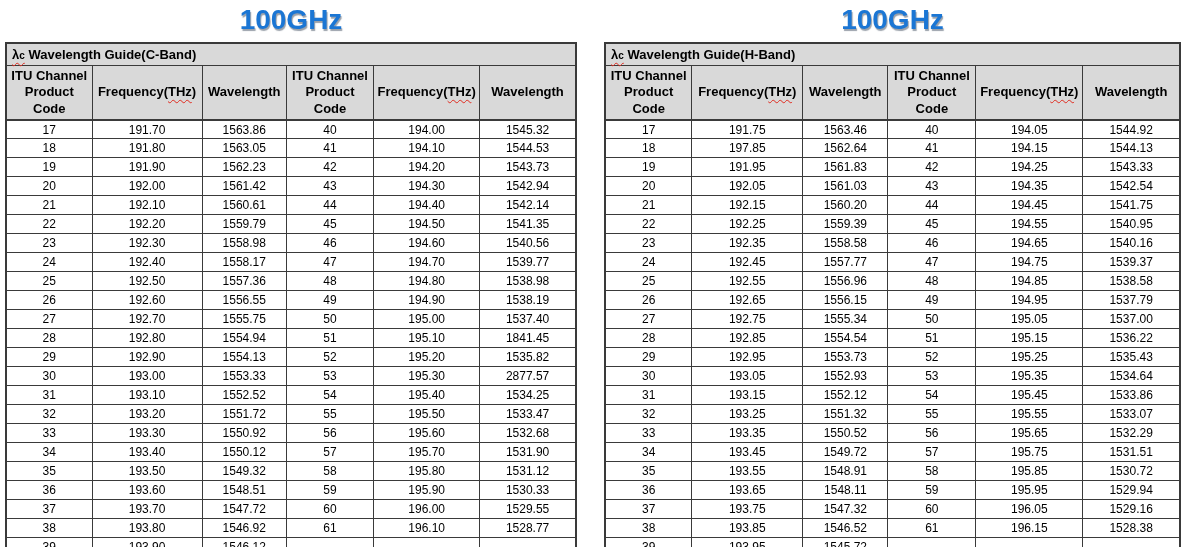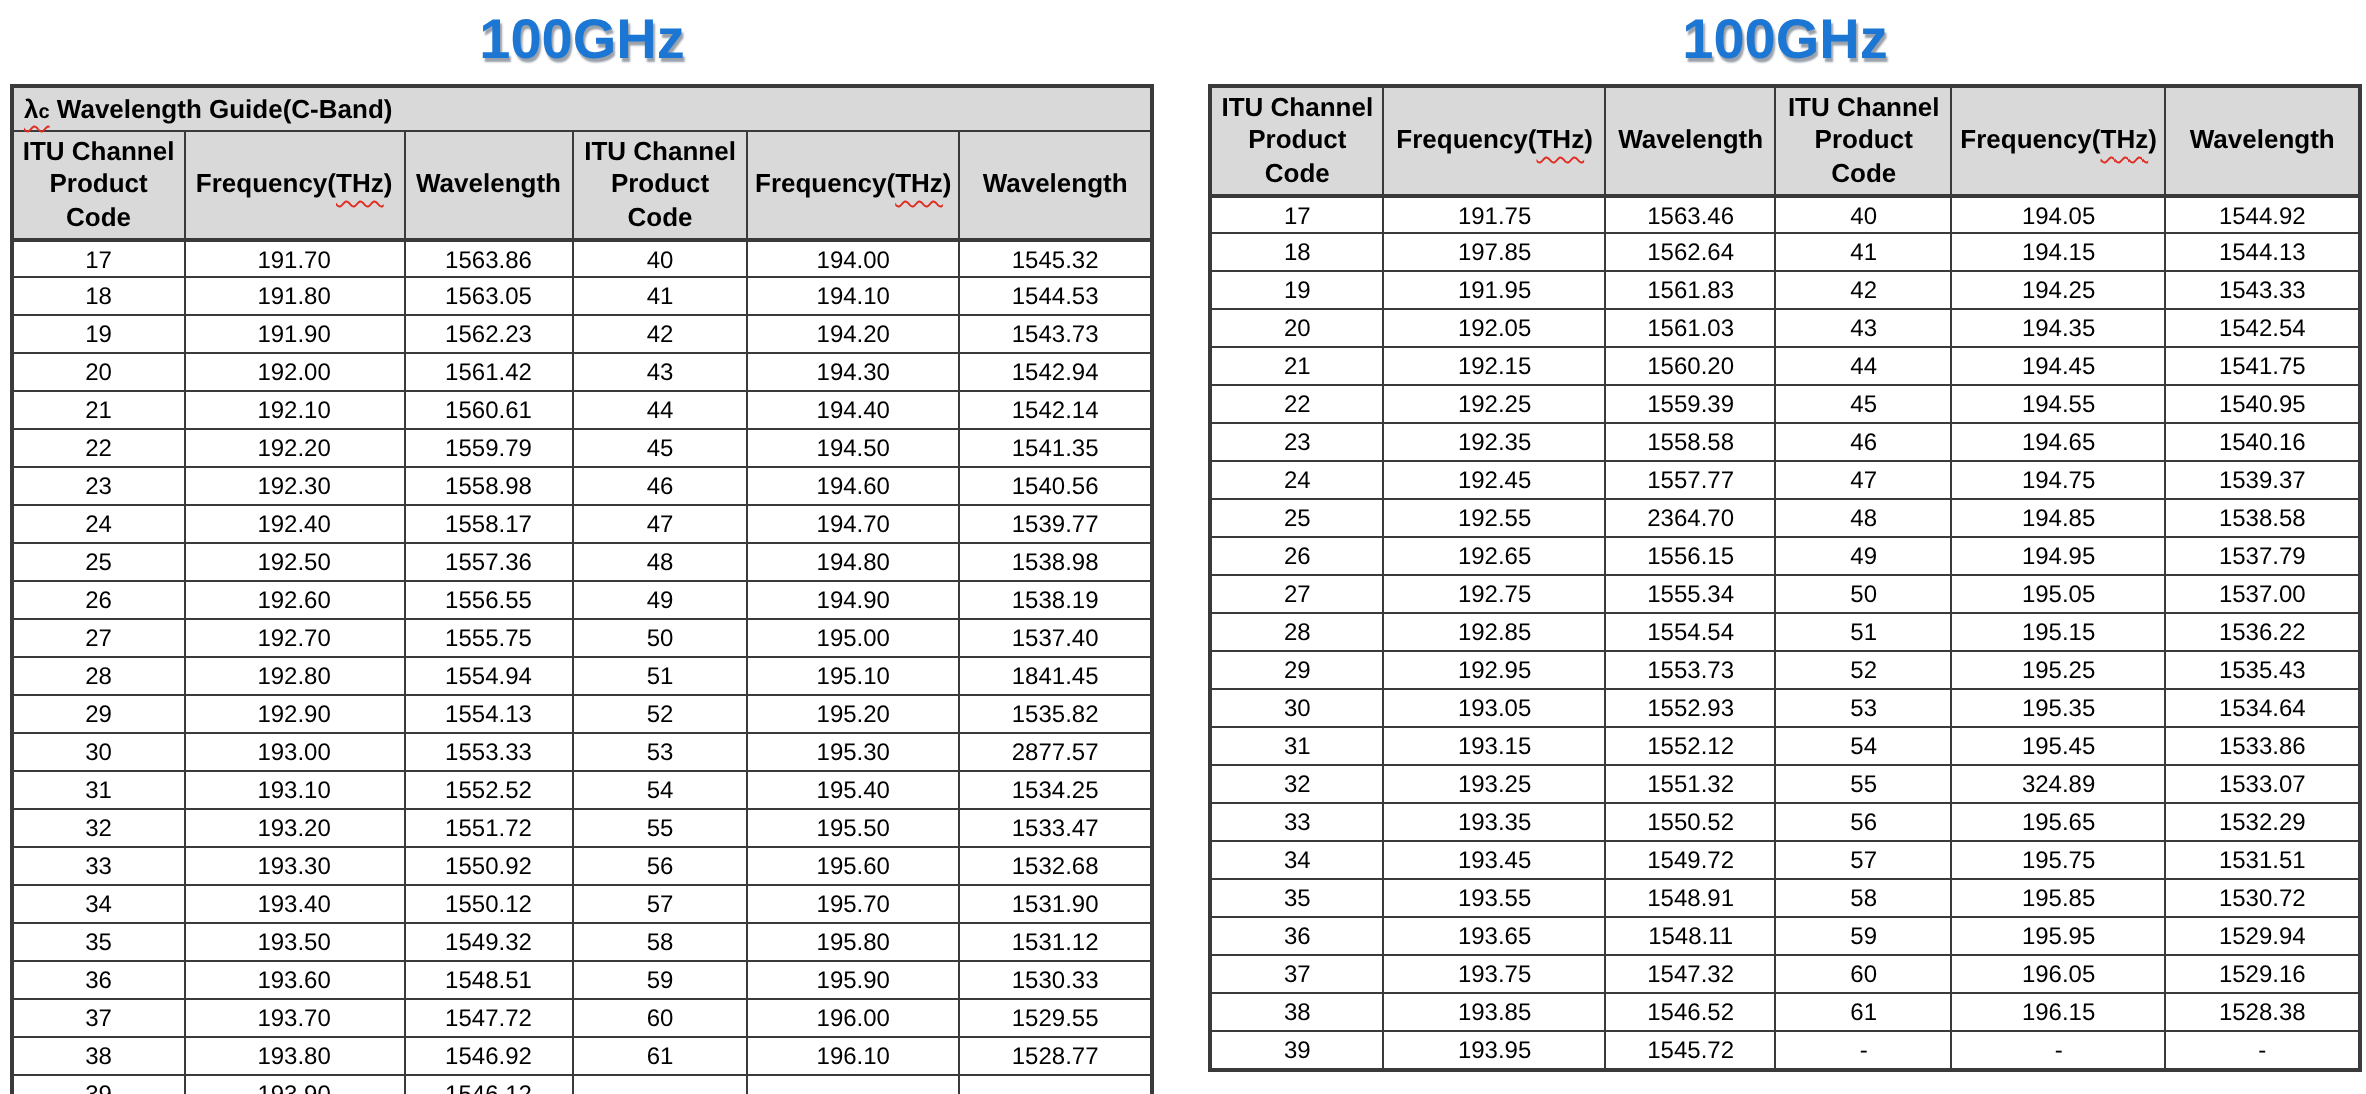--- a/index.html
+++ b/index.html
@@ -308,20 +308,26 @@
     <table>
       <colgroup>
         <col style="width:15.1%">
           <col style="width:19.3%">
           <col style="width:14.8%">
         <col style="width:15.3%">
           <col style="width:18.6%">
           <col style="width:16.9%">
       </colgroup>
       <thead>
+        <tr class="caption-row">
+          <td colspan="6">
+            <span class="lam squig"><span>λ</span><span class="lam-sub">c</span></span>
+            <span>Wavelength Guide(H-Band)</span>
+          </td>
+        </tr>
         <tr>
           <th>ITU Channel Product Code</th>
           <th><span>Frequency(</span><span class="squig">THz</span><span>)</span></th>
           <th>Wavelength</th>
           <th>ITU Channel Product Code</th>
           <th><span>Frequency(</span><span class="squig">THz</span><span>)</span></th>
           <th>Wavelength</th>
         </tr>
       </thead>
       <tbody>
@@ -385,21 +391,21 @@
             <td>24</td>
             <td>192.45</td>
             <td>1557.77</td>
             <td>47</td>
             <td>194.75</td>
             <td>1539.37</td>
           </tr>
           <tr>
             <td>25</td>
             <td>192.55</td>
-            <td>2364.70</td>
+            <td>1556.96</td>
             <td>48</td>
             <td>194.85</td>
             <td>1538.58</td>
           </tr>
           <tr>
             <td>26</td>
             <td>192.65</td>
             <td>1556.15</td>
             <td>49</td>
             <td>194.95</td>
@@ -443,21 +449,21 @@
             <td>1552.12</td>
             <td>54</td>
             <td>195.45</td>
             <td>1533.86</td>
           </tr>
           <tr>
             <td>32</td>
             <td>193.25</td>
             <td>1551.32</td>
             <td>55</td>
-            <td>324.89</td>
+            <td>195.55</td>
             <td>1533.07</td>
           </tr>
           <tr>
             <td>33</td>
             <td>193.35</td>
             <td>1550.52</td>
             <td>56</td>
             <td>195.65</td>
             <td>1532.29</td>
           </tr>

